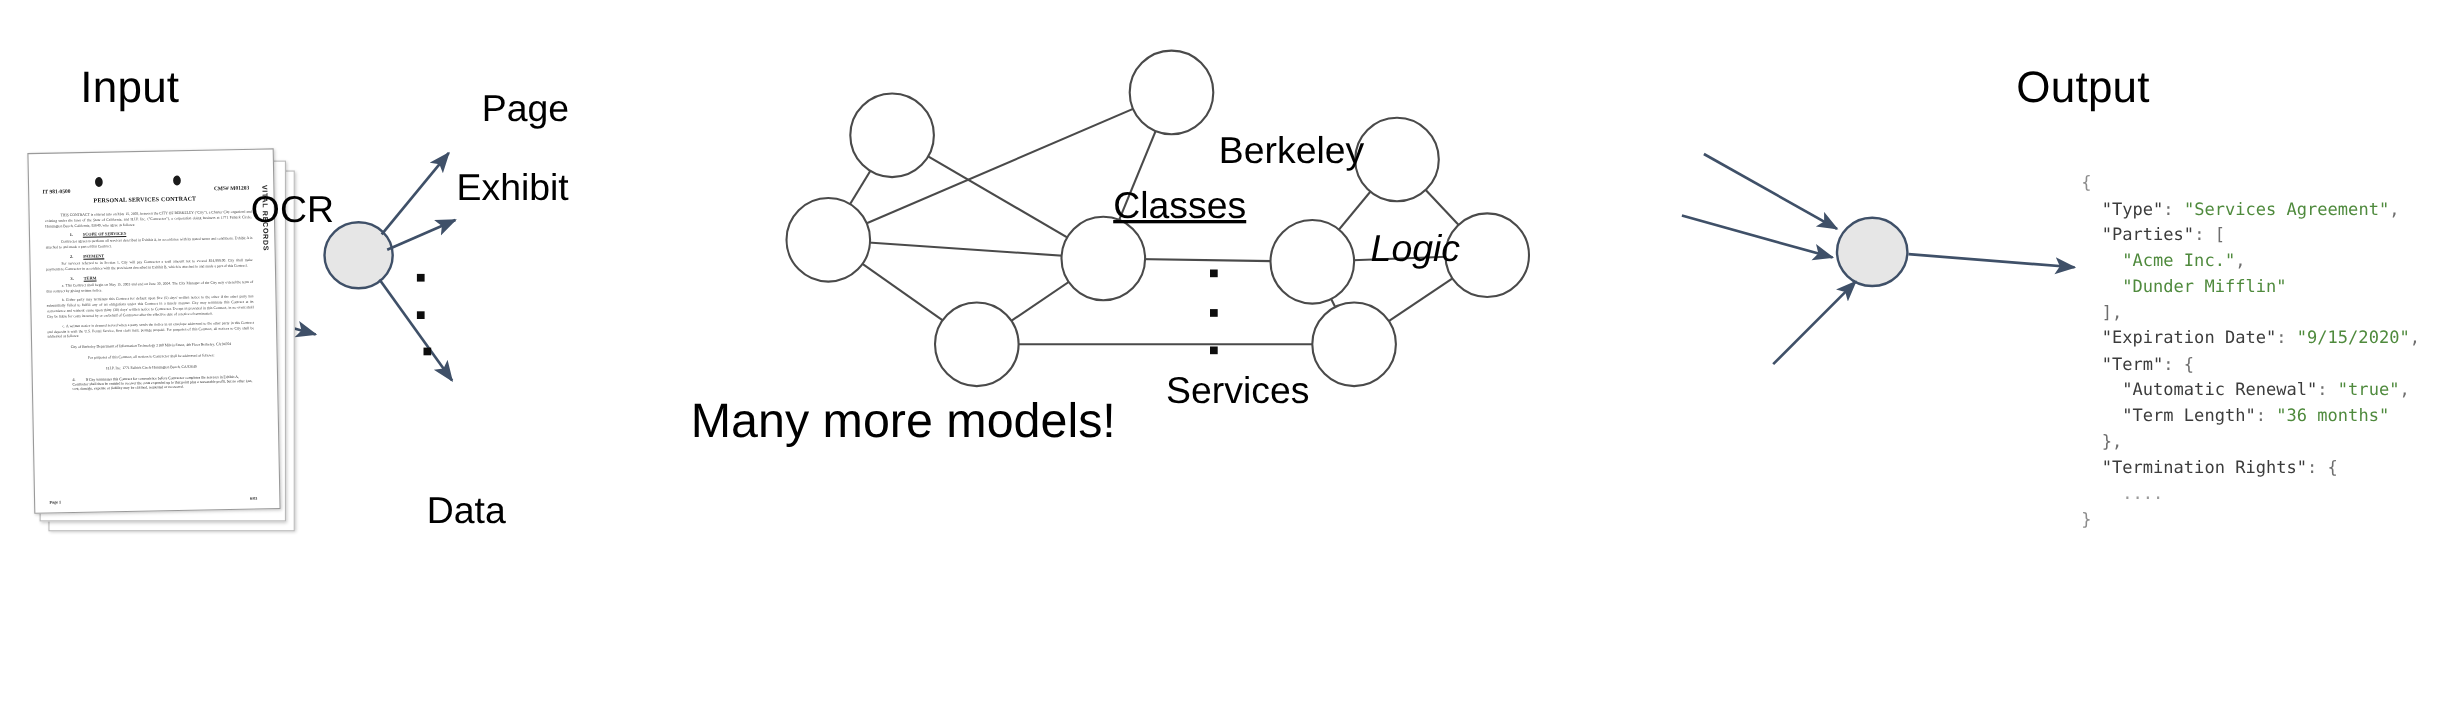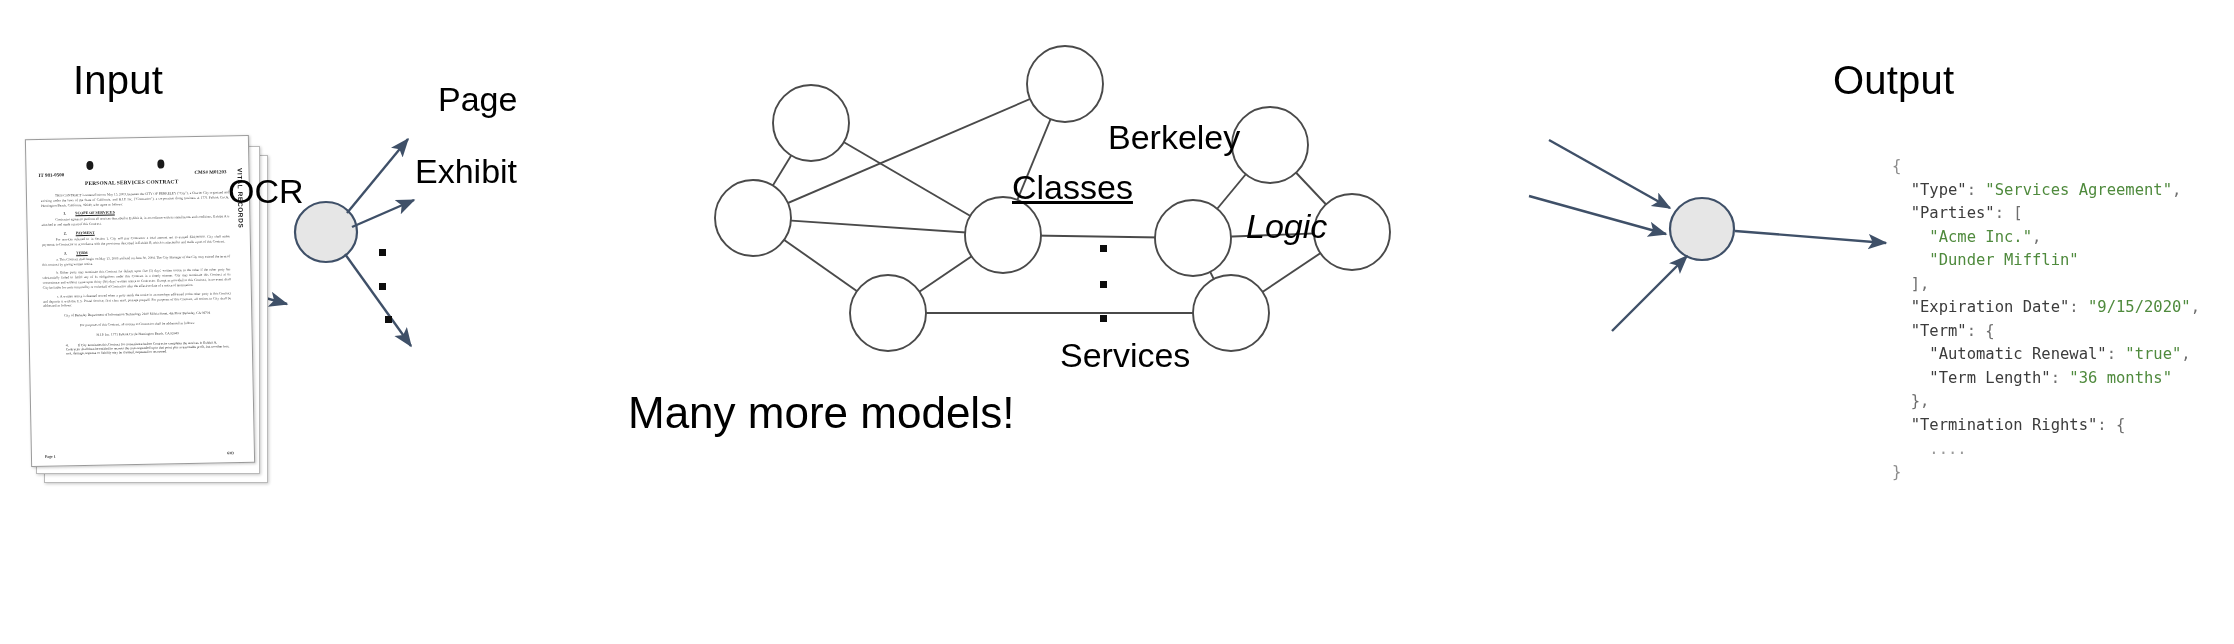--- a/index.html
+++ b/index.html
@@ -305,27 +305,28 @@
     </div>
   </div>
 
   <div class="label edge-label" style="left:228px; top:172px;">OCR</div>
 
   <div class="label edge-label" style="left:438px; top:80px;">Page</div>
 
   <div class="label edge-label" style="left:415px; top:152px;">Exhibit</div>
 
   <div class="label edge-label" style="left:388px; top:364px; line-height:1.18;">
+    <div>Data</div>
   </div>
 
   <div class="ellipsis-dot" style="left:379px; top:249px;"></div>
   <div class="ellipsis-dot" style="left:379px; top:283px;"></div>
   <div class="ellipsis-dot" style="left:385px; top:316px;"></div>
 
-  <div class="label big-caption" style="left:628px; top:388px;">Many more models!</div>
+  <div class="label big-caption" style="left:628px; top:358px;">Many more models!</div>
 
   <div class="label edge-label" style="left:1108px; top:118px;">Berkeley</div>
 
   <div class="label edge-label" style="left:1012px; top:168px;text-decoration:underline;">Classes</div>
 
   <div class="label edge-label" style="left:1060px; top:336px;">Services</div>
 
   <div class="label edge-label" style="left:1246px; top:207px;font-style:italic;">Logic</div>
 
   <div class="ellipsis-dot" style="left:1100px; top:245px;"></div>

